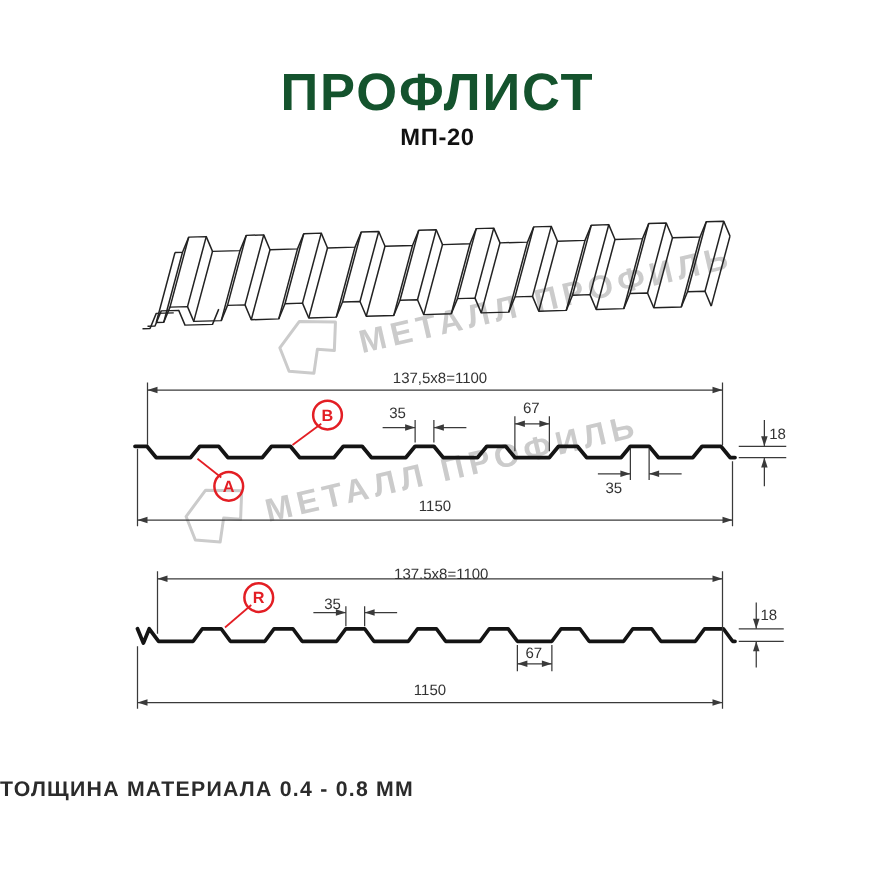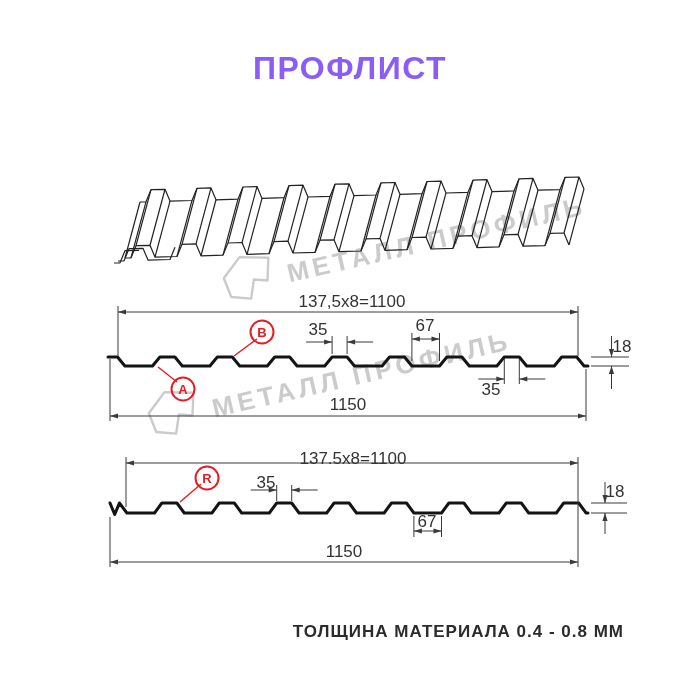--- a/index.html
+++ b/index.html
@@ -1,43 +1,44 @@
 <!DOCTYPE html>
 <html style="--red: #e31e24; --wm: #cbcbcb;"><head>
 <meta charset="utf-8">
 <style>
   html,body{margin:0;padding:0;background:#fff;}
   .canvas{position:relative;width:700px;height:700px;background:#ffffff;overflow:hidden;
           font-family:"Liberation Sans", sans-serif;}
   .title{position:absolute;left:0;top:50px;width:700px;text-align:center;
-         font-size:32px;font-weight:800;letter-spacing:1.5px;color:#8b5cf6;}
+         font-size:42px;font-weight:800;letter-spacing:1.5px;color:#14532d;}
   .subtitle{position:absolute;left:0;top:100px;width:700px;text-align:center;
          font-size:19px;font-weight:700;letter-spacing:.5px;color:#111;}
-  .footer{position:absolute;left:0;top:622px;width:624px;text-align:right;
+  .footer{position:absolute;left:0;top:622px;width:624px;text-align:left;
          font-size:17px;font-weight:600;letter-spacing:1px;color:#2b2b2b;}
   .watermark{position:absolute;display:flex;align-items:flex-end;gap:8px;
          transform-origin:0 100%;transform:rotate(-13deg);pointer-events:none;}
   .wm-a{left:224px;top:258px;}
   .wm-b{left:149px;top:393px;}
   .wm-text{font-size:26px;font-weight:700;letter-spacing:4px;color:var(--wm,#cbcbcb);
          white-space:nowrap;line-height:1;padding-bottom:8px;}
   svg#drawing{position:absolute;left:0;top:0;}
-  .dim{position:absolute;transform:translate(-50%,-50%);font-size:17px;color:#333;
+  .dim{position:absolute;transform:translate(-50%,-50%);font-size:12px;color:#333;
        white-space:nowrap;background:transparent;}
   .tag{position:absolute;width:21px;height:21px;transform:translate(-50%,-50%);
        border:2px solid var(--red,#e31e24);border-radius:50%;color:var(--red,#e31e24);
        font-size:13px;font-weight:700;display:flex;align-items:center;justify-content:center;
        background:rgba(255,255,255,0);line-height:1;}
 </style>
 </head>
 <body>
 
 <div class="canvas">
 
   <div class="title">ПРОФЛИСТ</div>
+  <div class="subtitle">МП-20</div>
 
   <div class="watermark wm-a">
     <svg width="62" height="52" viewBox="0 0 62 52">
       <path d="M7,21 L27,4 L55,11 L49,33 L36,29 L29,47 L10,41 Z" fill="none" stroke="#cbcbcb" stroke-width="2.4" stroke-linejoin="round"></path>
     </svg>
     <span class="wm-text">МЕТАЛЛ ПРОФИЛЬ</span>
   </div>
   <div class="watermark wm-b">
     <svg width="62" height="52" viewBox="0 0 62 52">
       <path d="M7,21 L27,4 L55,11 L49,33 L36,29 L29,47 L10,41 Z" fill="none" stroke="#cbcbcb" stroke-width="2.4" stroke-linejoin="round"></path>

